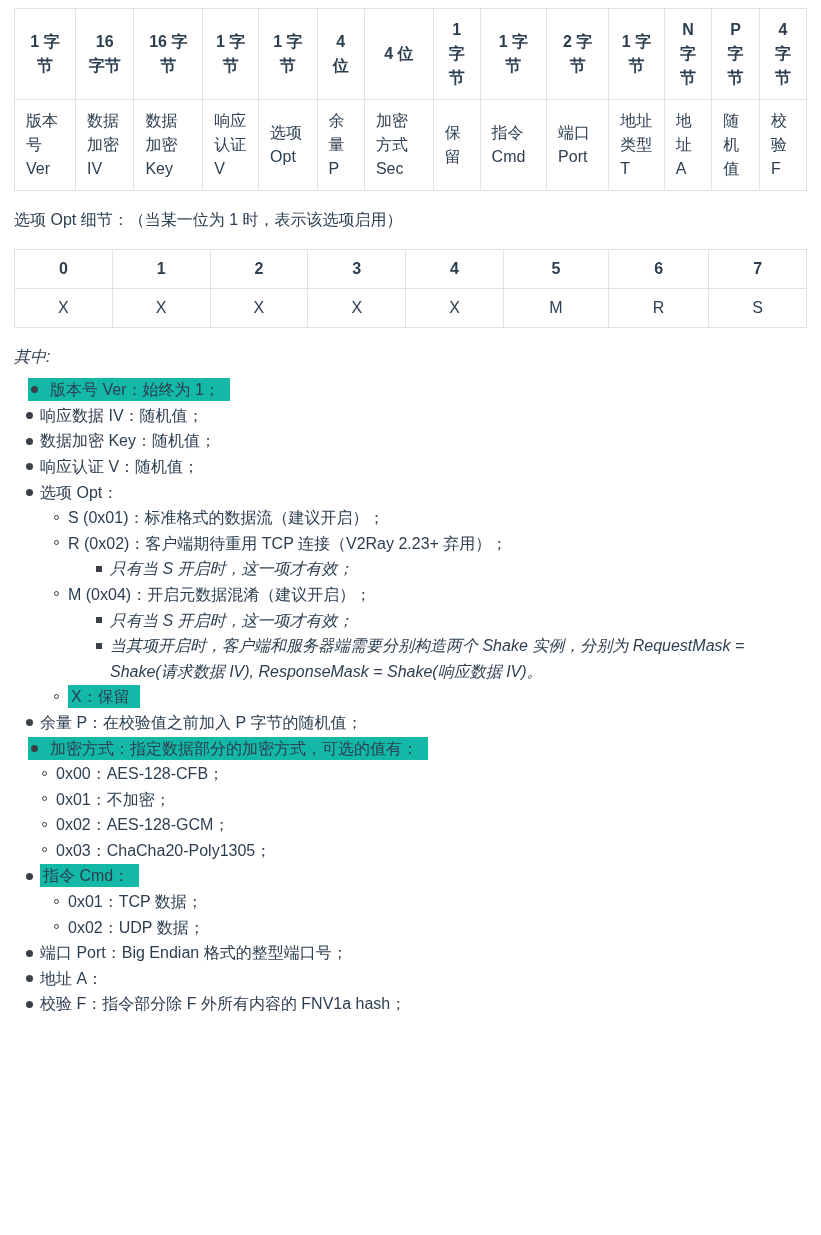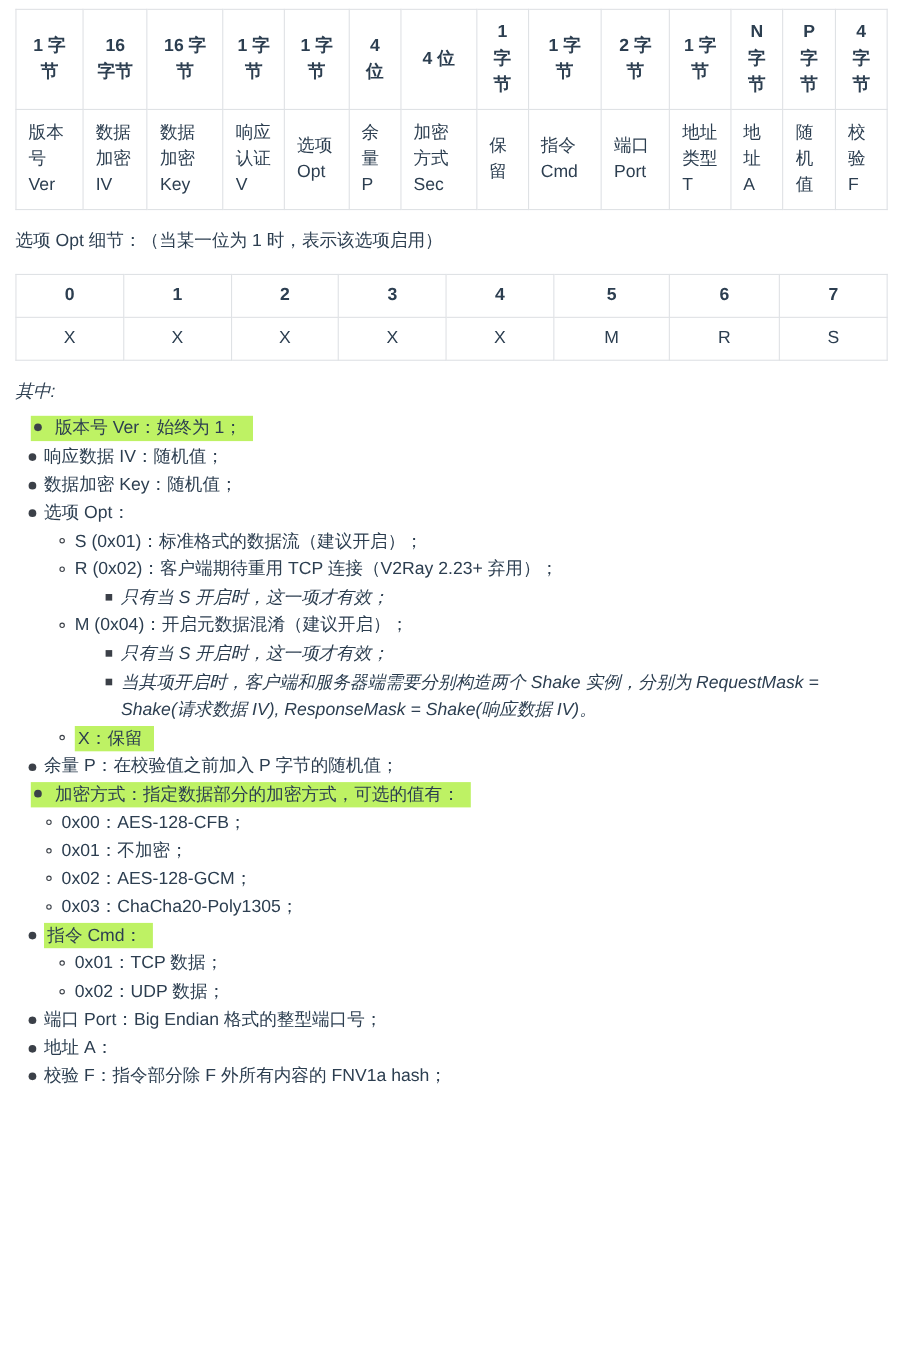--- a/index.html
+++ b/index.html
@@ -29,21 +29,21 @@
   ul.lvl2 { padding-left: 28px; }
   ul.lvl3 { padding-left: 42px; font-style: italic; }
   li { position: relative; margin: 0; }
 
   .bullet { display: inline-block; }
   .bullet-disc  { width: 7px; height: 7px; background: #3b4048; border-radius: 50%; }
   .bullet-circle{ width: 5px; height: 5px; border: 1.5px solid #3b4048; border-radius: 50%; background: transparent; }
   .bullet-square{ width: 6px; height: 6px; background: #3b4048; }
   li > .bullet { position: absolute; left: -14px; top: 9.5px; }
 
-  .mark { background: #bef264; padding: 3px 10px 3px 3px; }
+  .mark { background: #14b8a6; padding: 3px 10px 3px 3px; }
 
   li.hl-full { margin-left: -12px; }
   li.hl-full > .mark > .bullet { position: static; margin: 0 12px 0 0; vertical-align: 2px; }
 </style>
 </head>
 <body>
 
 <table id="packet-table">
   <thead>
     <tr id="packet-head-row">
@@ -112,20 +112,21 @@
   </tbody>
 </table>
 
 <p class="intro">其中:</p>
 
 <div id="details-root">
     <ul>
       <li class="hl-full"><span class="mark"><span class="bullet bullet-disc"></span><span class="li-text">版本号 Ver：始终为 1；</span></span></li>
       <li><span class="bullet bullet-disc"></span><span class="li-text">响应数据 IV：随机值；</span></li>
       <li><span class="bullet bullet-disc"></span><span class="li-text">数据加密 Key：随机值；</span></li>
+      <li><span class="bullet bullet-disc"></span><span class="li-text">响应认证 V：随机值；</span></li>
       <li><span class="bullet bullet-disc"></span><span class="li-text">选项 Opt：</span><ul class="lvl2">
           <li><span class="bullet bullet-circle"></span><span class="li-text">S (0x01)：标准格式的数据流（建议开启）；</span></li>
           <li><span class="bullet bullet-circle"></span><span class="li-text">R (0x02)：客户端期待重用 TCP 连接（V2Ray 2.23+ 弃用）；</span><ul class="lvl3">
               <li><span class="bullet bullet-square"></span><span class="li-text">只有当 S 开启时，这一项才有效；</span></li>
             </ul></li>
           <li><span class="bullet bullet-circle"></span><span class="li-text">M (0x04)：开启元数据混淆（建议开启）；</span><ul class="lvl3">
               <li><span class="bullet bullet-square"></span><span class="li-text">只有当 S 开启时，这一项才有效；</span></li>
               <li><span class="bullet bullet-square"></span><span class="li-text">当其项开启时，客户端和服务器端需要分别构造两个 Shake 实例，分别为 RequestMask = Shake(请求数据 IV), ResponseMask = Shake(响应数据 IV)。</span></li>
             </ul></li>
           <li><span class="bullet bullet-circle"></span><span class="li-text mark">X：保留</span></li>

